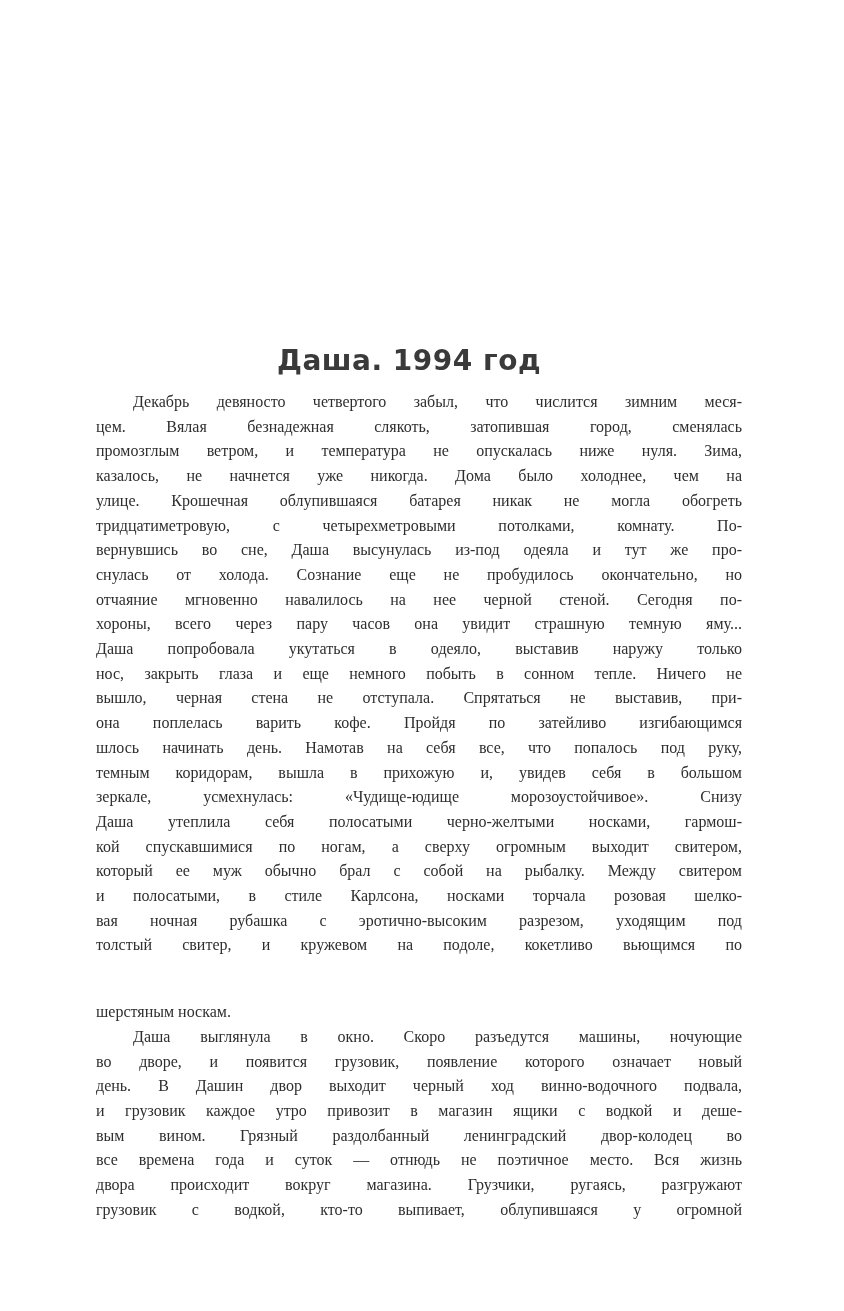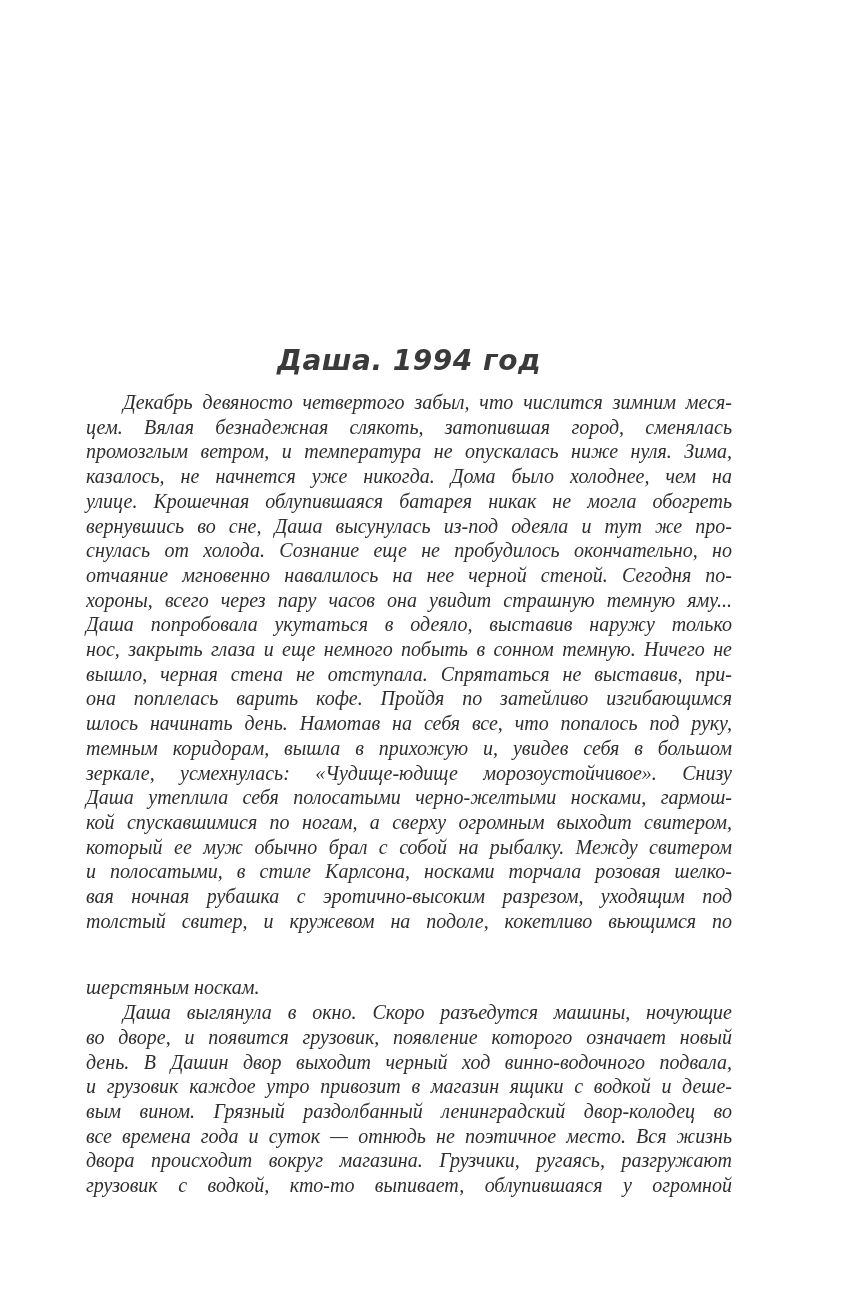--- a/index.html
+++ b/index.html
@@ -10,42 +10,41 @@
     width: 844px;
     height: 1311px;
     background: var(--page-bg, #ffffff);
     font-family: "Liberation Serif", serif;
     position: relative;
     overflow: hidden;
   }
   .page {
     position: absolute;
     inset: 0;
-    font-style: italic;
   }
   .chapter-title {
     position: absolute;
     top: 345px;
     left: 86px;
     width: 646px;
     margin: 0;
     text-align: center;
     font-family: "DejaVu Sans", sans-serif;
     font-weight: bold;
     font-size: 28px;
     line-height: 32px;
     letter-spacing: 0.5px;
     color: var(--title-color, #3a3a3a);
   }
   .text-block {
     position: absolute;
     top: 390px;
-    left: 86px;
+    left: 96px;
     width: 646px;
-    font-size: 20px;
+    font-size: 16px;
     line-height: 24.7px;
     color: var(--text-color, #2e2e2e);
   }
   .text-line {
     text-align: justify;
     text-align-last: justify;
     text-justify: inter-word;
     white-space: normal;
   }
   .text-line.indent {
@@ -60,26 +59,27 @@
 <body style="--page-bg: #ffffff; --text-color: #2e2e2e; --title-color: #3a3a3a;">
 
 <div class="page">
   <h1 class="chapter-title">Даша. 1994 год</h1>
   <div class="text-block" id="text-block">
       <div class="text-line indent">Декабрь девяносто четвертого забыл, что числится зимним меся-</div>
       <div class="text-line">цем. Вялая безнадежная слякоть, затопившая город, сменялась</div>
       <div class="text-line">промозглым ветром, и температура не опускалась ниже нуля. Зима,</div>
       <div class="text-line">казалось, не начнется уже никогда. Дома было холоднее, чем на</div>
       <div class="text-line">улице. Крошечная облупившаяся батарея никак не могла обогреть</div>
+      <div class="text-line">тридцатиметровую, с четырехметровыми потолками, комнату. По-</div>
       <div class="text-line">вернувшись во сне, Даша высунулась из-под одеяла и тут же про-</div>
       <div class="text-line">снулась от холода. Сознание еще не пробудилось окончательно, но</div>
       <div class="text-line">отчаяние мгновенно навалилось на нее черной стеной. Сегодня по-</div>
       <div class="text-line">хороны, всего через пару часов она увидит страшную темную яму...</div>
       <div class="text-line">Даша попробовала укутаться в одеяло, выставив наружу только</div>
-      <div class="text-line">нос, закрыть глаза и еще немного побыть в сонном темную. Ничего не</div>
+      <div class="text-line">нос, закрыть глаза и еще немного побыть в сонном тепле. Ничего не</div>
       <div class="text-line">вышло, черная стена не отступала. Спрятаться не выставив, при-</div>
       <div class="text-line">она поплелась варить кофе. Пройдя по затейливо изгибающимся</div>
       <div class="text-line">шлось начинать день. Намотав на себя все, что попалось под руку,</div>
       <div class="text-line">темным коридорам, вышла в прихожую и, увидев себя в большом</div>
       <div class="text-line">зеркале, усмехнулась: «Чудище-юдище морозоустойчивое». Снизу</div>
       <div class="text-line">Даша утеплила себя полосатыми черно-желтыми носками, гармош-</div>
       <div class="text-line">кой спускавшимися по ногам, а сверху огромным выходит свитером,</div>
       <div class="text-line">который ее муж обычно брал с собой на рыбалку. Между свитером</div>
       <div class="text-line">и полосатыми, в стиле Карлсона, носками торчала розовая шелко-</div>
       <div class="text-line">вая ночная рубашка с эротично-высоким разрезом, уходящим под</div>

